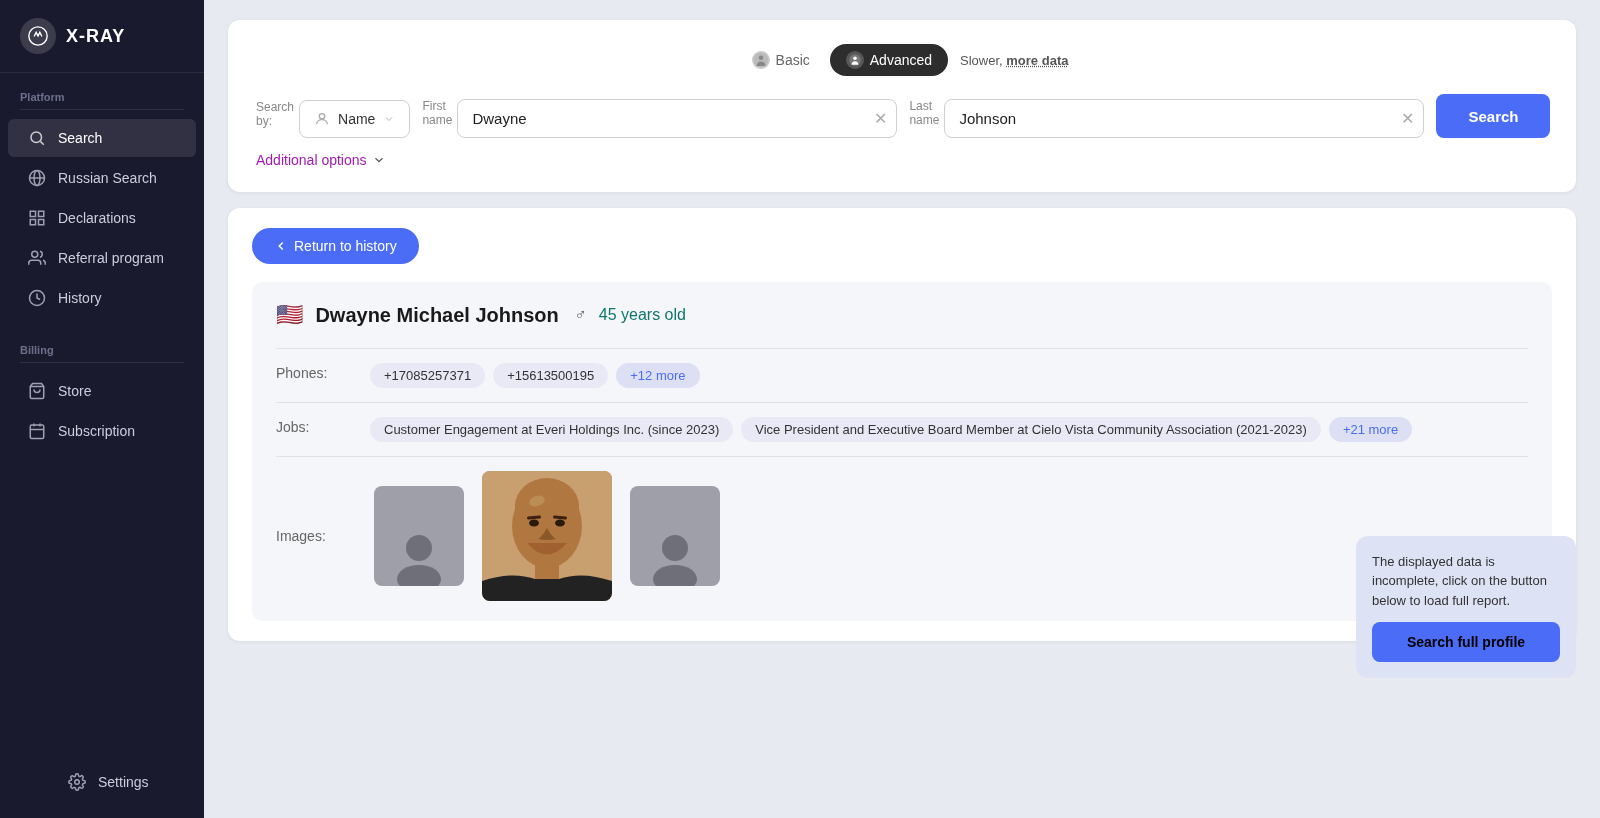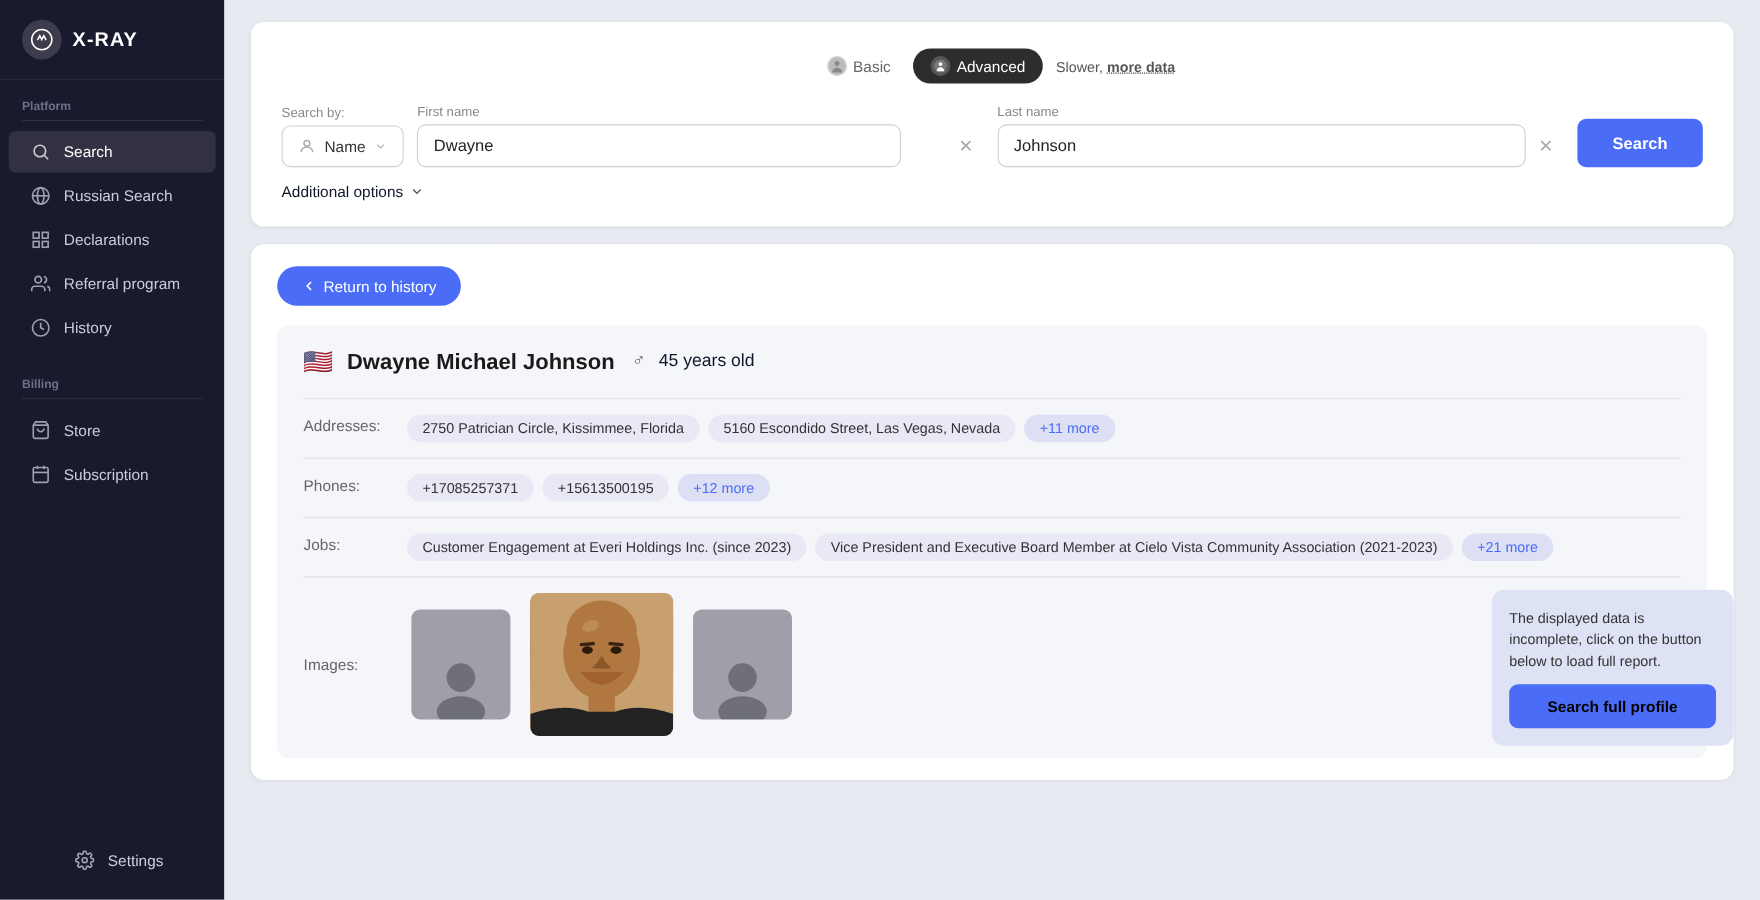--- a/index.html
+++ b/index.html
@@ -117,21 +117,21 @@
       font-weight: 600;
     }
 
     .search-row {
       display: flex;
       align-items: flex-end;
       gap: 12px;
     }
     .search-field-group {
       display: flex;
-      flex-direction: column;
+      flex-direction: row;
       gap: 5px;
     }
     .search-field-group label {
       font-size: 12px;
       color: #888;
     }
     .search-by-btn {
       display: flex; align-items: center; gap: 8px;
       border: 1.5px solid #d0d0d0;
       border-radius: 8px;
@@ -176,21 +176,21 @@
       padding: 11px 32px;
       font-size: 15px;
       font-weight: 600;
       cursor: pointer;
       white-space: nowrap;
       height: 44px;
     }
     .additional-options {
       margin-top: 14px;
       font-size: 14px;
-      color: #0f172a;
+      color: #a21caf;
       display: flex; align-items: center; gap: 5px;
       cursor: pointer;
     }
 
     
     .results-panel {
       background: #fff;
       border-radius: 12px;
       padding: 20px 24px;
       box-shadow: 0 1px 4px rgba(0,0,0,0.06);
@@ -216,21 +216,21 @@
     }
     .profile-header {
       display: flex;
       align-items: center;
       gap: 12px;
       margin-bottom: 20px;
     }
     .flag-icon { font-size: 22px; }
     .profile-name { font-size: 20px; font-weight: 700; color: #1a1a1a; }
     .profile-gender { font-size: 16px; color: #555; margin-left: 4px; }
-    .profile-age { font-size: 16px; color: #0f172a; }
+    .profile-age { font-size: 16px; color: #0f766e; }
 
     .profile-row {
       display: flex;
       align-items: flex-start;
       gap: 14px;
       padding: 14px 0;
       border-top: 1px solid #e0e0e8;
     }
     .profile-row-label {
       min-width: 80px;
@@ -474,28 +474,20 @@
     </button>
 
     <div class="profile-card">
       <div class="profile-header">
         <span class="flag-icon">🇺🇸</span>
         <span class="profile-name">Dwayne Michael Johnson</span>
         <span class="profile-gender">♂</span>
         <span class="profile-age">45 years old</span>
       </div>
 
-      <div class="profile-row">
-        <span class="profile-row-label">Addresses:</span>
-        <div class="tags-wrap">
-          <span class="tag">2750 Patrician Circle, Kissimmee, Florida</span>
-          <span class="tag">5160 Escondido Street, Las Vegas, Nevada</span>
-          <span class="tag more">+11 more</span>
-        </div>
-      </div>
 
       <div class="profile-row">
         <span class="profile-row-label">Phones:</span>
         <div class="tags-wrap">
           <span class="tag">+17085257371</span>
           <span class="tag">+15613500195</span>
           <span class="tag more">+12 more</span>
         </div>
       </div>
 

